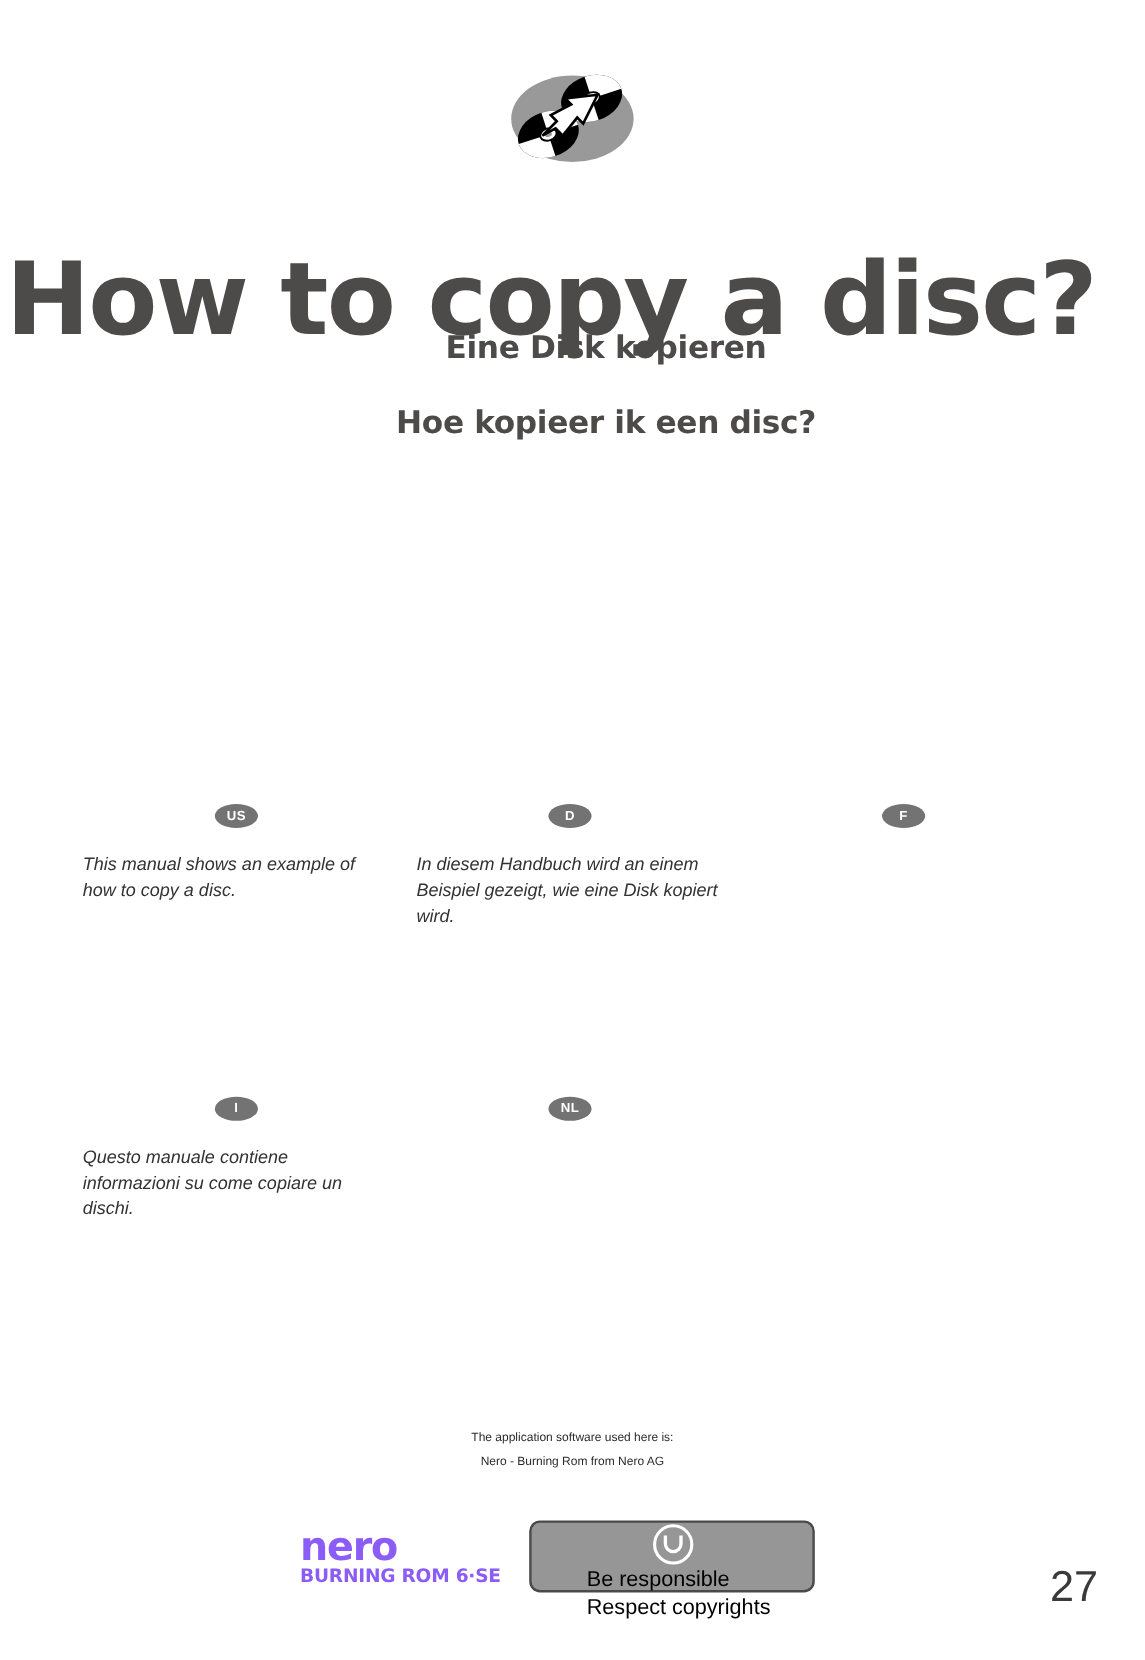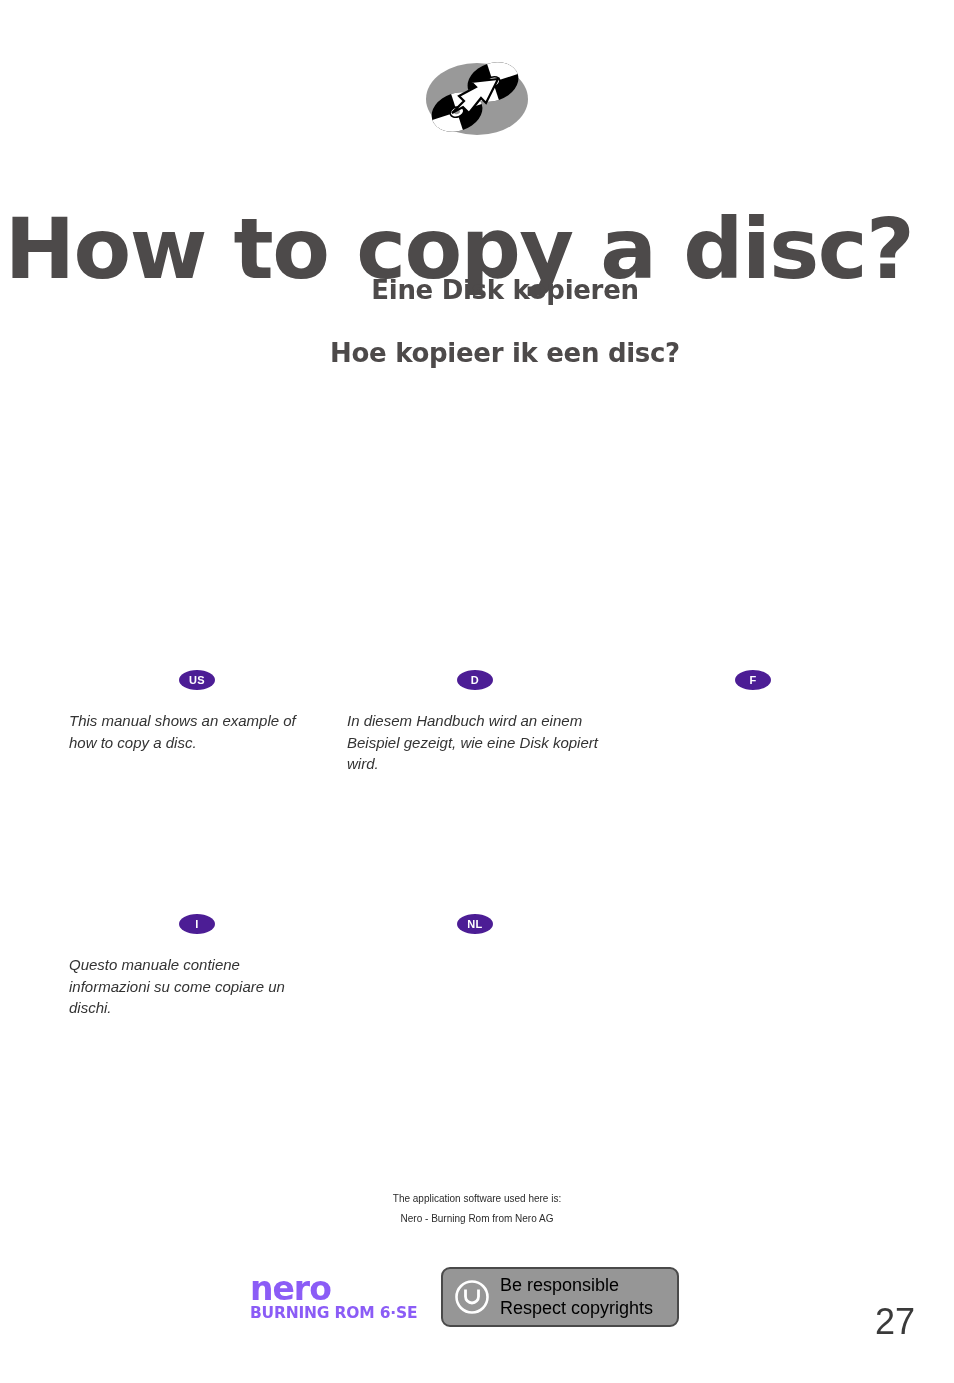--- a/index.html
+++ b/index.html
@@ -73,21 +73,21 @@
   }
   .lang-block.col-1 { left: 69px; }
   .lang-block.col-2 { left: 347px; }
   .lang-block.col-3 { left: 625px; }
 
   .lang-badge {
     display: block;
     width: 36px;
     height: 20px;
     border-radius: 50%;
-    background: #4c1d95;
+    background: #737373;
     color: #ffffff;
     font-size: 11px;
     font-weight: bold;
     line-height: 20px;
     text-align: center;
     letter-spacing: 0.4px;
     margin: 0 auto 20px 110px;
     font-family: "Liberation Sans", sans-serif;
   }
 
@@ -141,20 +141,21 @@
     top: 1267px;
     width: 238px;
     height: 60px;
     background: #969696;
     border: 2px solid #4a4a4a;
     border-radius: 9px;
     box-sizing: border-box;
     display: flex;
     align-items: center;
     padding-left: 11px;
+    flex-direction: column;
   }
   #copyright-badge .badge-icon {
     width: 36px;
     height: 36px;
     flex: 0 0 36px;
     margin-right: 10px;
   }
   #copyright-badge .badge-lines {
     font-family: "Liberation Sans", sans-serif;
     font-size: 18px;

